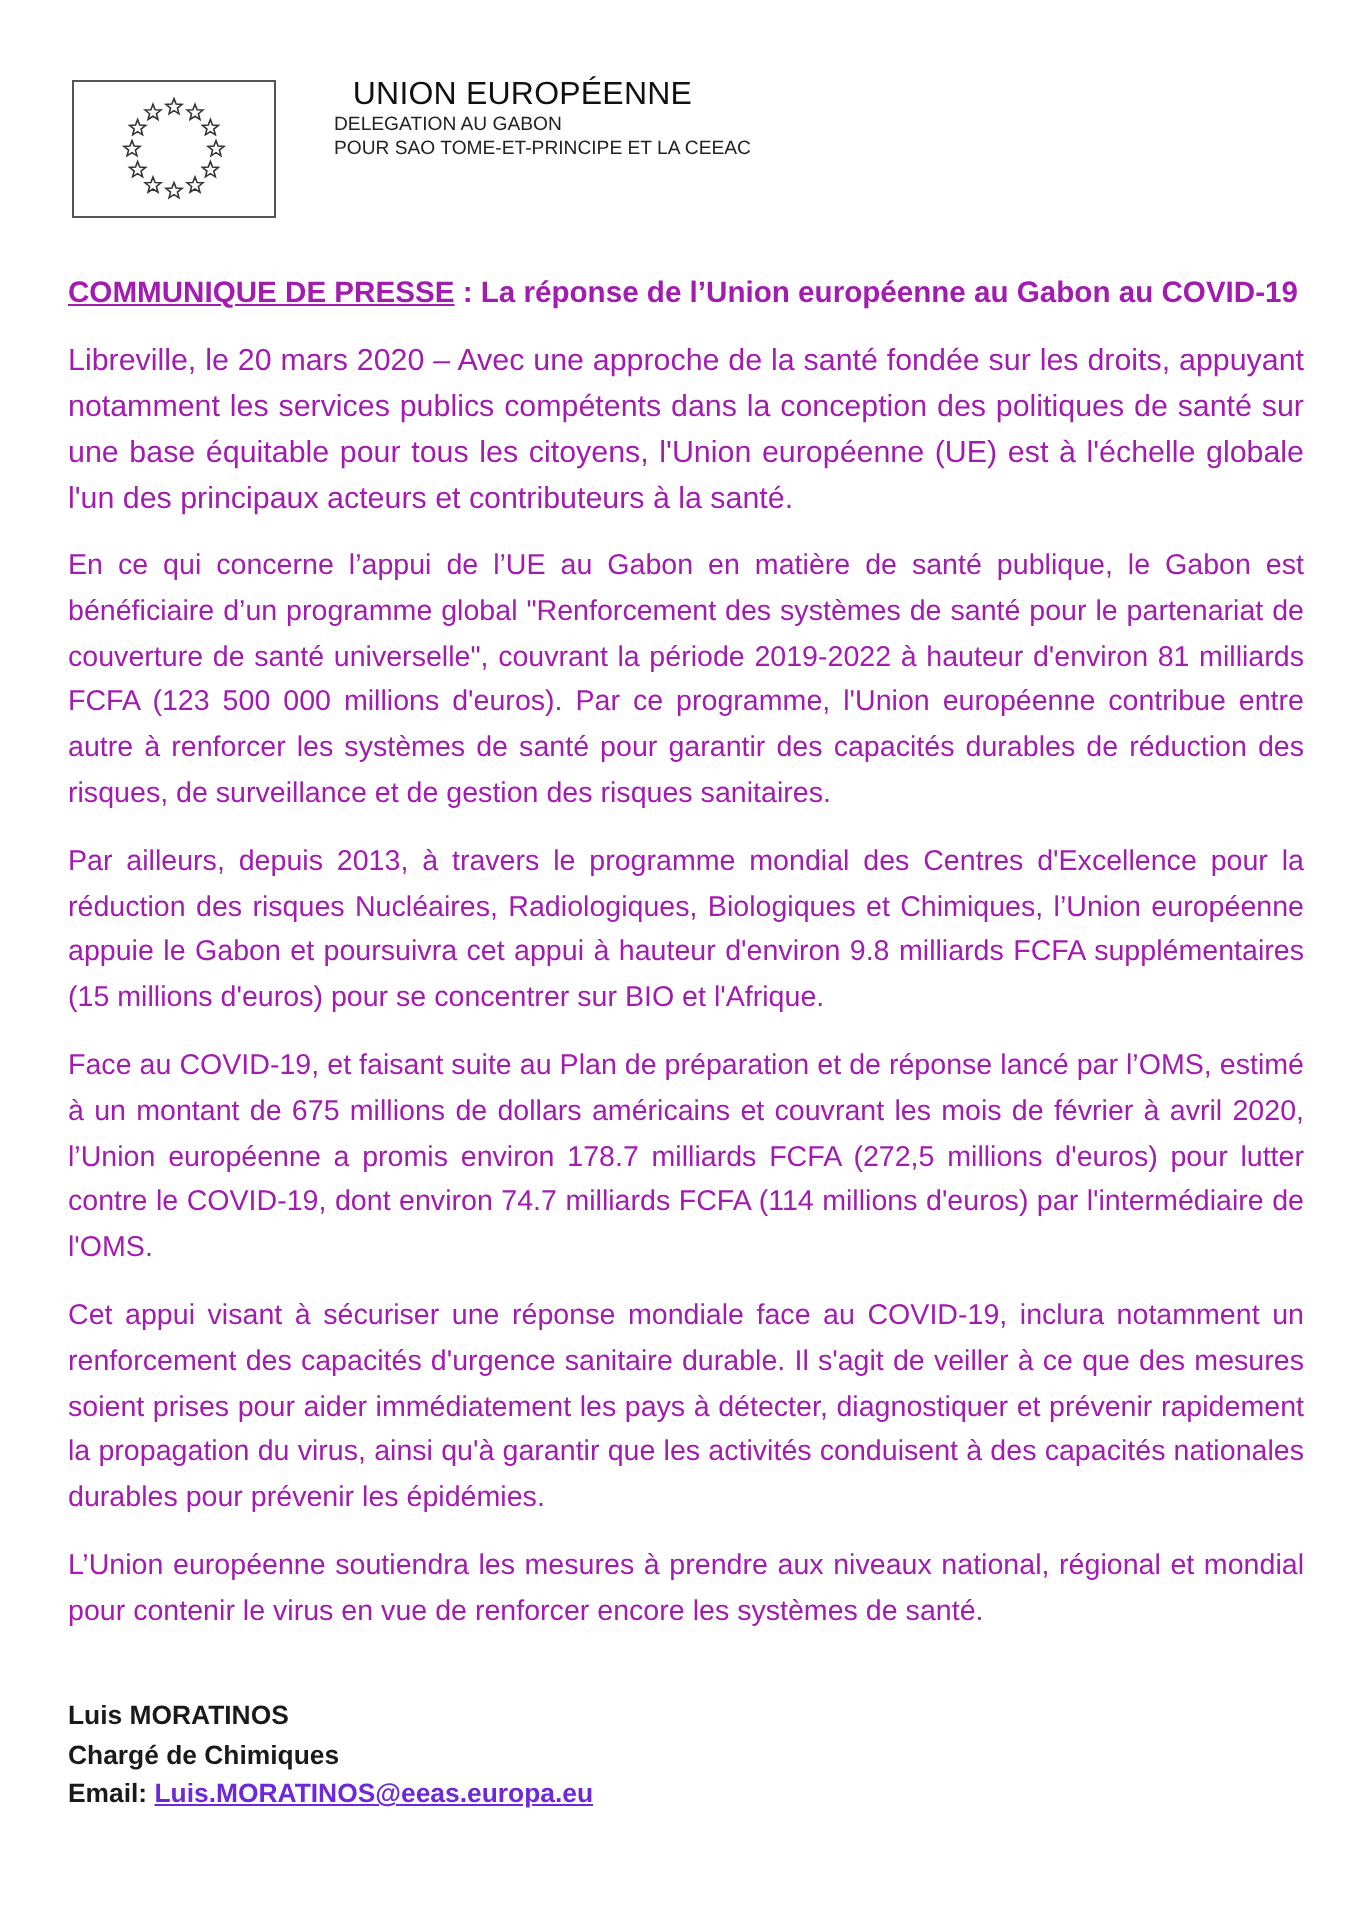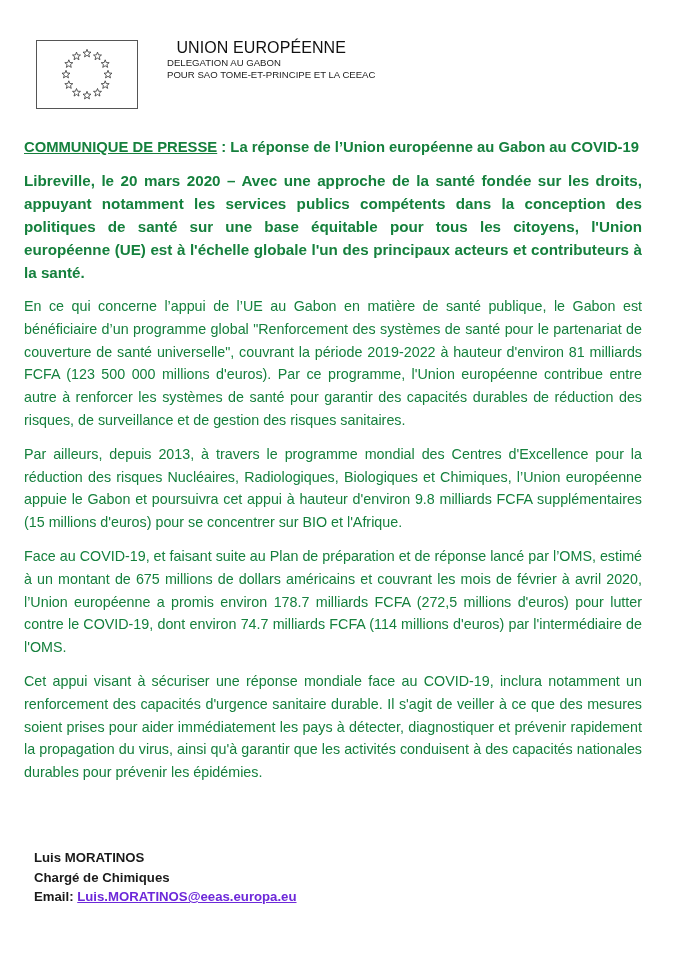--- a/index.html
+++ b/index.html
@@ -42,39 +42,39 @@
       text-align: center;
     }
     .org-sub {
       font-size: 9.6px;
       color: #222;
       line-height: 12px;
       padding-left: 20px;
     }
     .content {
       position: absolute;
-      left: 24px;
+      left: 34px;
       top: 137px;
       width: 618px;
       font-size: 14.3px;
       line-height: 22.8px;
-      color: #15803d;
+      color: #a21caf;
     }
     .headline {
       font-weight: bold;
       font-size: 14.8px;
       margin: 0 0 12px 0;
       line-height: 20px;
     }
     .headline .kicker { text-decoration: underline; }
     .para {
       margin: 0 0 11px 0;
       text-align: justify;
     }
-    .para.first { font-size: 15.2px; line-height: 23px; font-weight: bold; }
+    .para.first { font-size: 15.2px; line-height: 23px; }
     .contact {
       position: absolute;
       left: 34px;
       top: 848px;
       font-weight: bold;
       font-size: 13.2px;
       line-height: 19.5px;
       color: #1a1a1a;
     }
     .contact .heading { text-decoration: underline; }
@@ -112,19 +112,20 @@
 
 <main class="content">
   <h1 class="headline">
     <span class="kicker">COMMUNIQUE DE PRESSE</span><span> : La réponse de l’Union européenne au Gabon au COVID-19</span>
   </h1>
   <p class="para first">Libreville, le 20 mars 2020 – Avec une approche de la santé fondée sur les droits, appuyant notamment les  services publics compétents dans la conception des politiques de santé sur une base équitable pour tous les citoyens, l'Union européenne (UE) est à l'échelle globale l'un des principaux acteurs et contributeurs à la santé.</p>
   <p class="para">En ce qui concerne l’appui de l’UE au Gabon en matière de santé publique, le Gabon est bénéficiaire d’un programme global "Renforcement des systèmes de santé pour le partenariat de couverture de santé universelle", couvrant la période 2019-2022 à hauteur d'environ 81 milliards FCFA (123 500 000 millions d'euros). Par ce programme, l'Union européenne contribue entre autre à renforcer les systèmes de santé pour garantir des capacités durables de réduction des risques, de surveillance et de gestion des risques sanitaires.</p>
   <p class="para">Par ailleurs, depuis 2013, à travers le programme mondial des Centres d'Excellence pour la réduction des risques Nucléaires, Radiologiques, Biologiques et Chimiques, l’Union européenne appuie le Gabon et poursuivra cet appui à hauteur d'environ 9.8 milliards FCFA supplémentaires (15 millions d'euros) pour se concentrer sur BIO et l'Afrique.</p>
   <p class="para">Face au COVID-19, et faisant suite au Plan de préparation et de réponse lancé par l’OMS, estimé à un montant de 675 millions de dollars américains et couvrant les mois de février à avril 2020, l’Union européenne a promis environ 178.7 milliards FCFA (272,5 millions d'euros) pour lutter contre le COVID-19, dont environ 74.7 milliards FCFA (114 millions d'euros) par l'intermédiaire de l'OMS.</p>
   <p class="para">Cet appui visant à sécuriser une réponse mondiale face au COVID-19, inclura notamment un renforcement  des capacités d'urgence sanitaire durable. Il s'agit de veiller à ce que des mesures soient prises pour aider immédiatement les pays à détecter, diagnostiquer et prévenir rapidement la propagation du virus, ainsi qu'à garantir que les activités conduisent à des capacités nationales durables pour prévenir les épidémies.</p>
+  <p class="para">L’Union européenne soutiendra les mesures à prendre aux niveaux national, régional et mondial pour contenir le virus en vue de renforcer encore les systèmes de santé.</p>
 </main>
 
 <section class="contact">
   <div>Luis MORATINOS</div>
   <div>Chargé de Chimiques</div>
   <div><span>Email: </span><a href="#">Luis.MORATINOS@eeas.europa.eu</a></div>
 </section>
 
 </body></html>

